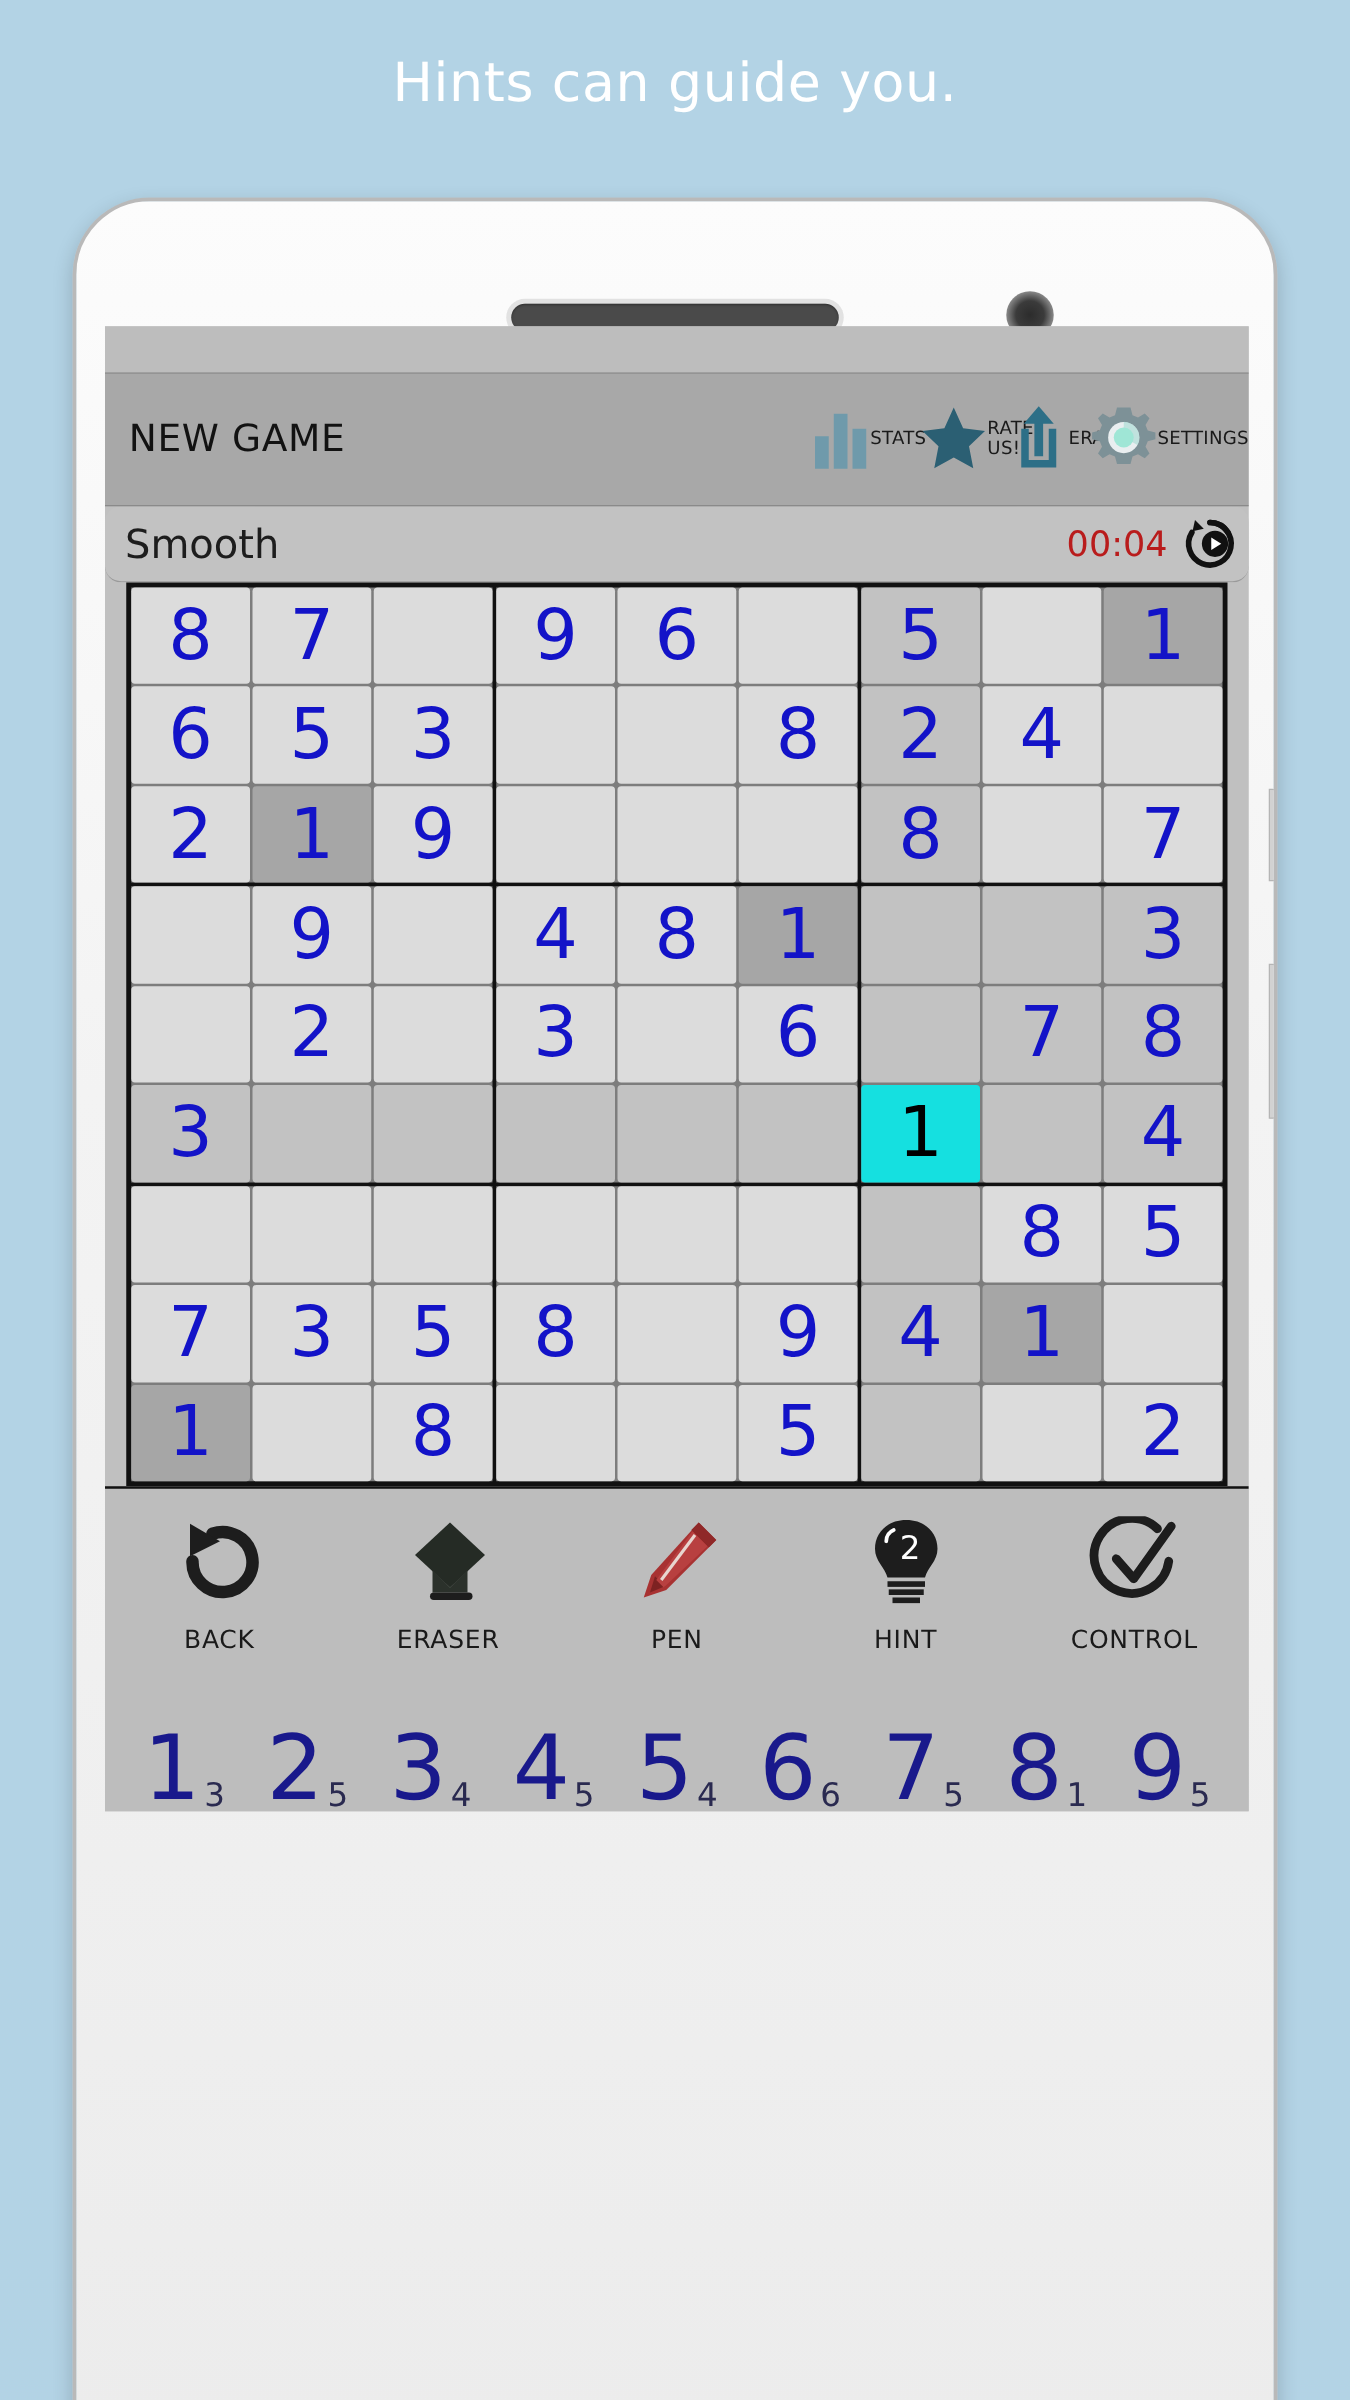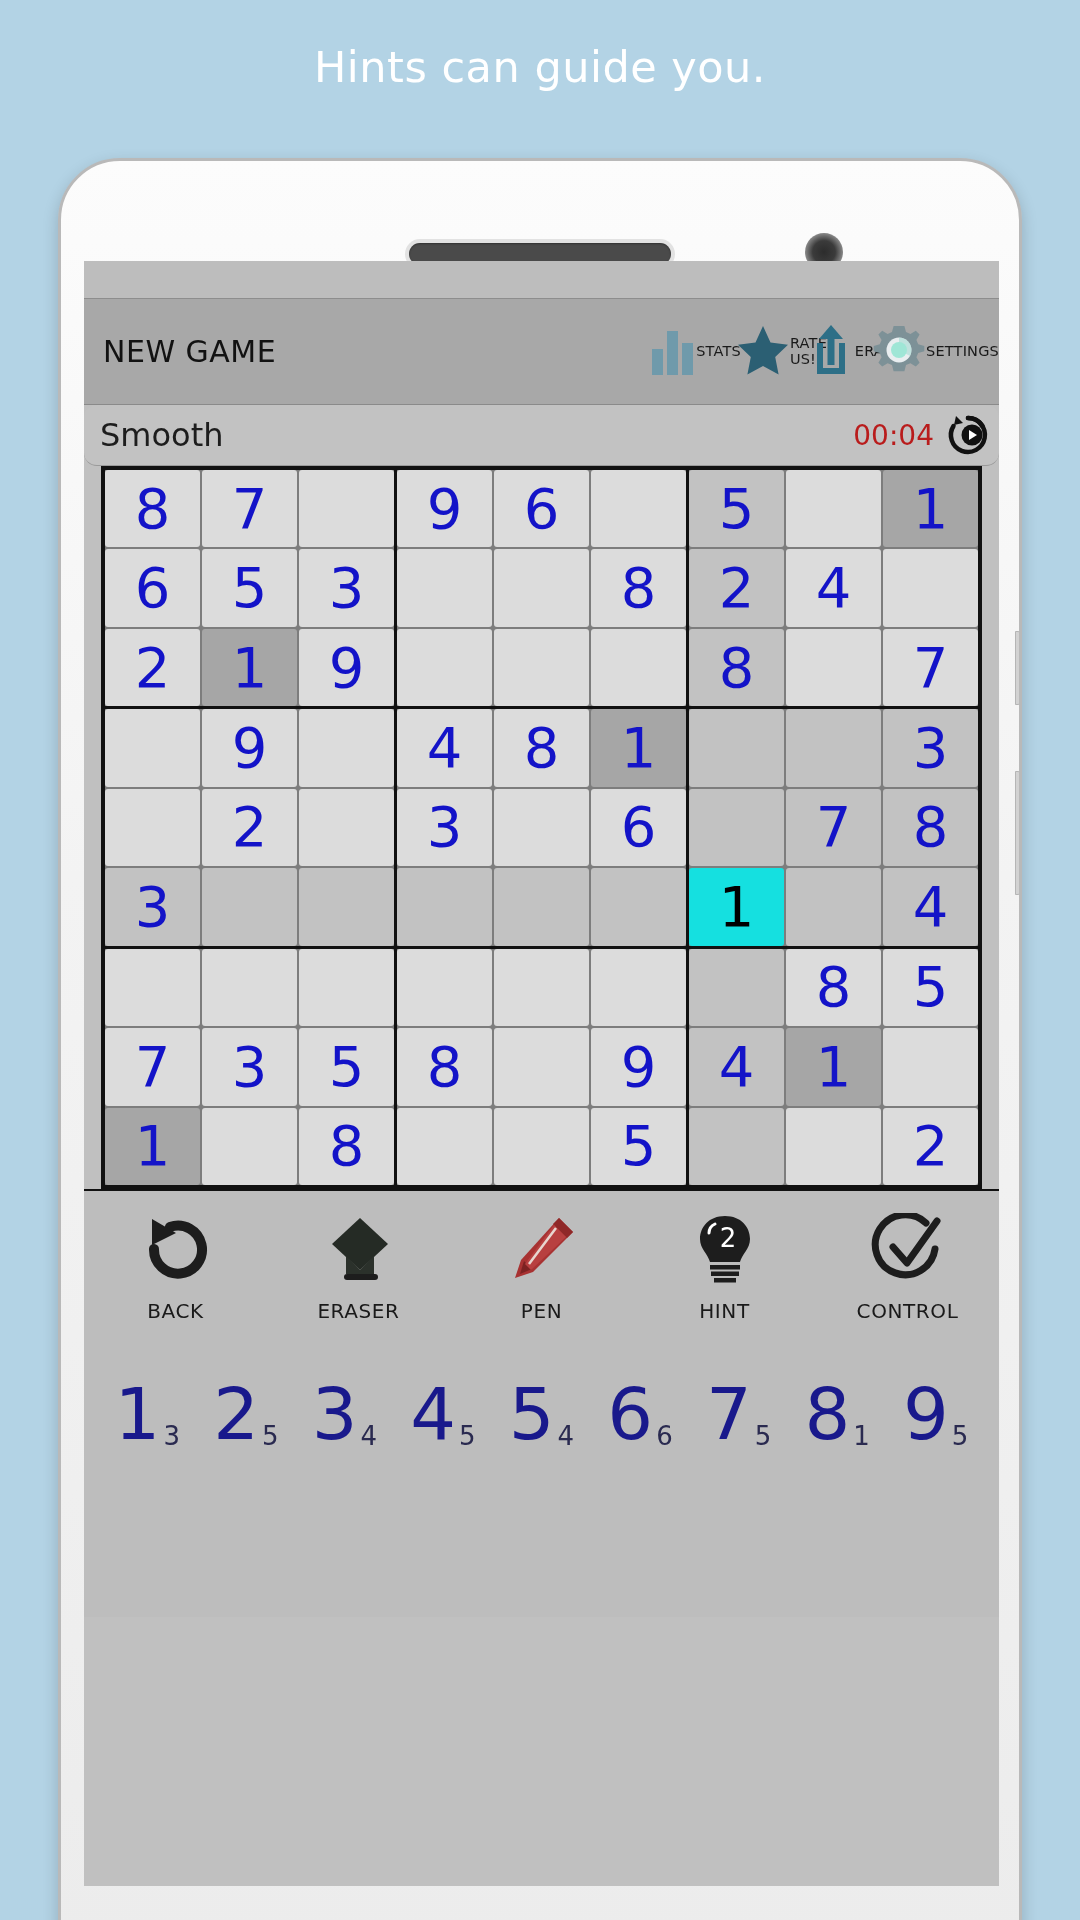--- a/index.html
+++ b/index.html
@@ -43,21 +43,21 @@
   .sidebtn {
     position: absolute; right: -3px; width: 7px; border-radius: 0 4px 4px 0;
     background: #d2d2d2; border: 1px solid #b5b5b5;
   }
   .sidebtn.a { top: 470px; height: 74px; }
   .sidebtn.b { top: 610px; height: 124px; }
 
   
   .screen {
     position: absolute; left: 23px; top: 100px;
-    width: 915px; height: 1625px;
+    width: 915px; height: 1188px;
     background: #c0c0c0;
     overflow: hidden;
   }
   .statusbar { height: 37px; background: #bdbdbd; }
 
   
   .appbar {
     position: relative; height: 107px; margin: 0 0 0 0;
     background: #a8a8a8;
     border-top: 1px solid #8d8d8d; border-bottom: 1px solid #8a8a8a;

